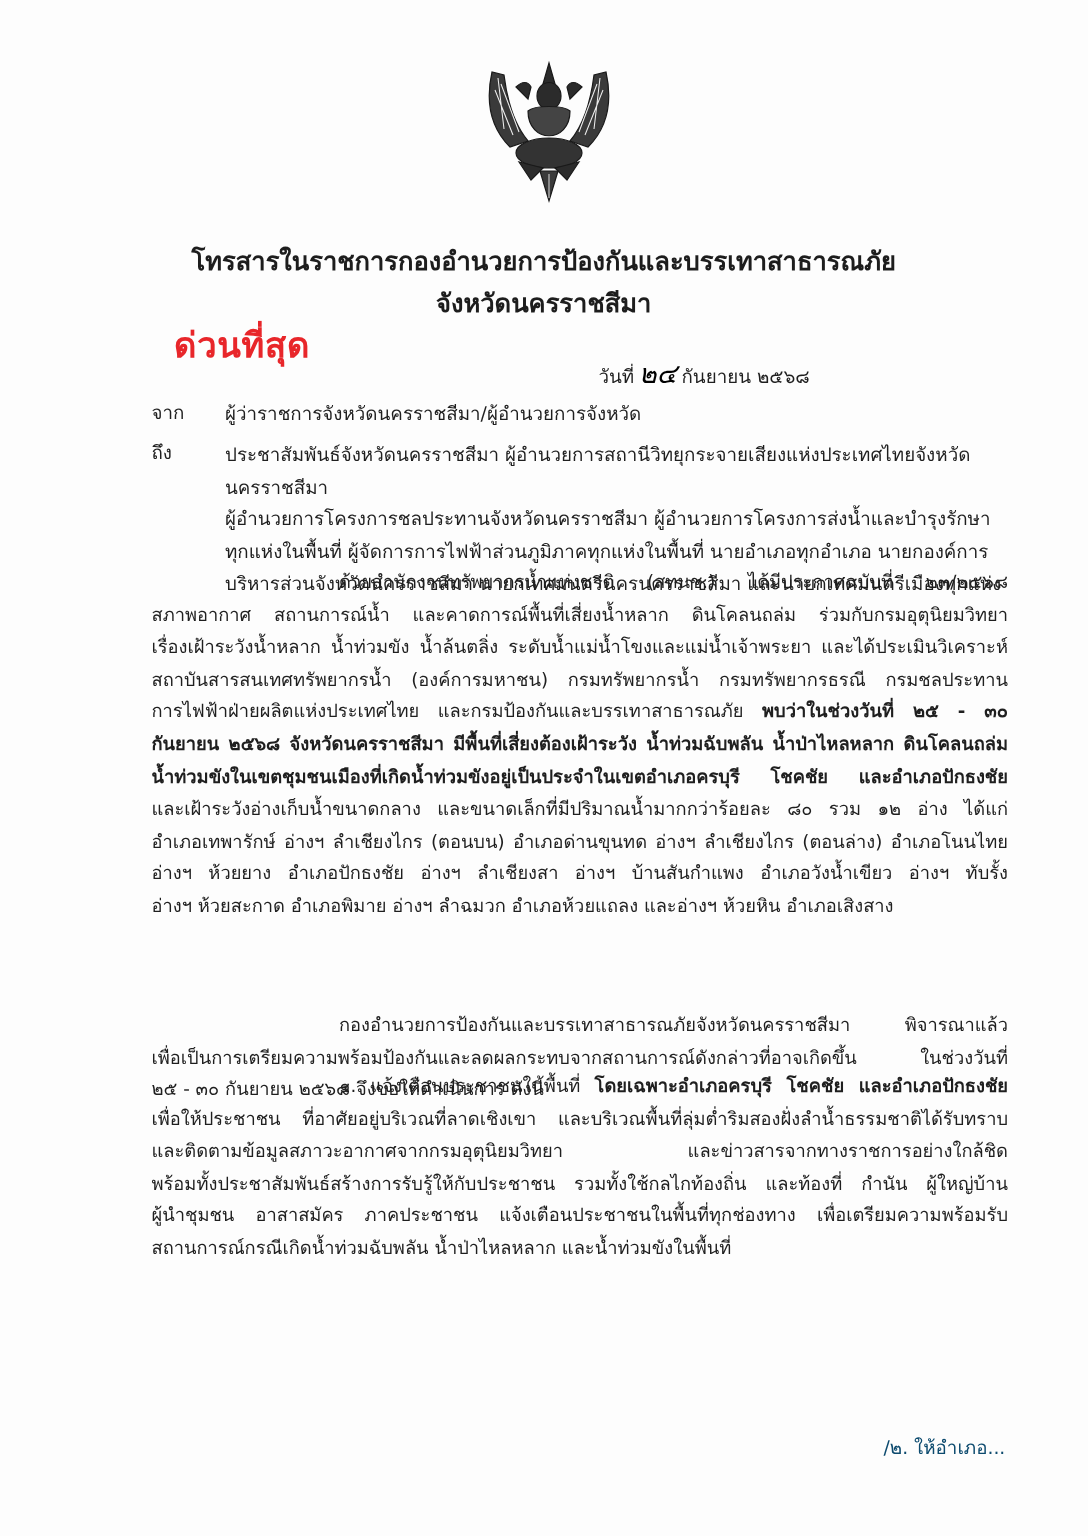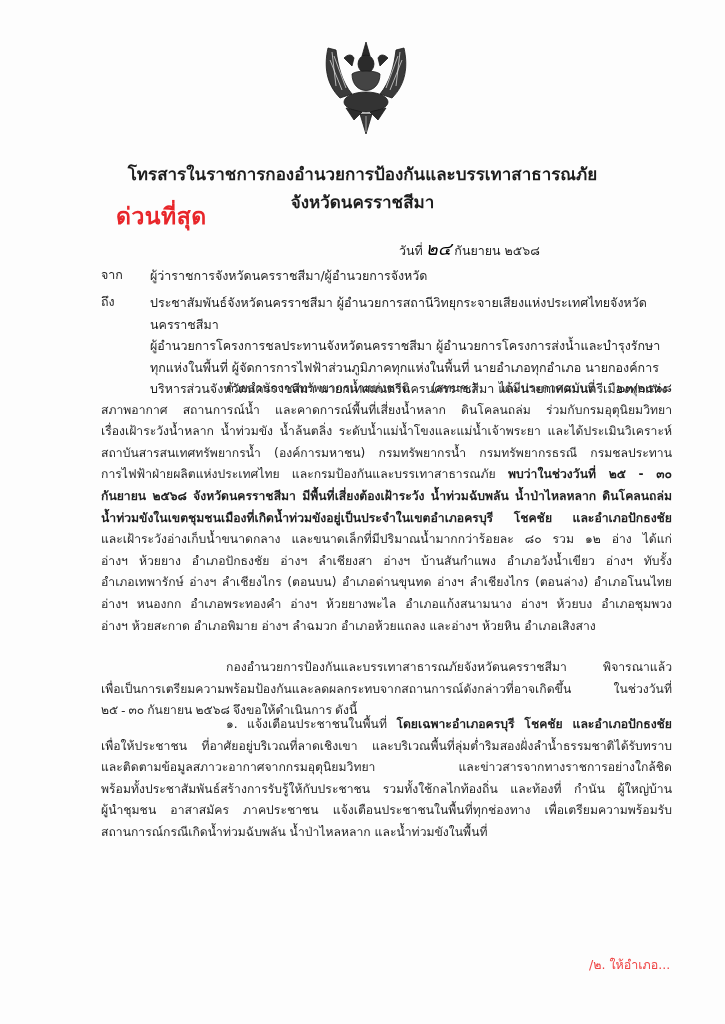--- a/index.html
+++ b/index.html
@@ -3,40 +3,40 @@
   <meta charset="utf-8">
   <style>
     html, body { margin: 0; padding: 0; background: #ffffff; }
     body { width: 725px; height: 1024px; position: relative; overflow: hidden;
       font-family: "DejaVu Sans", "Liberation Sans", sans-serif; color: #1f1f1f; }
     .page { position: absolute; left: 0; top: 0; width: 725px; height: 1024px; background: #fdfdfd; }
     .garuda { position: absolute; left: 322px; top: 36px; width: 88px; height: 100px; }
     .title { position: absolute; left: 0; width: 725px; text-align: center; font-weight: bold; font-size: 17px; color: #1d1d1d; }
     .t1 { top: 160px; }
     .t2 { top: 188px; }
-    .urgent { position: absolute; left: 116px; top: 198px; font-size: 23px; font-weight: bold; color: #e8262a; letter-spacing: 0.5px; }
+    .urgent { position: absolute; left: 116px; top: 212px; font-size: 23px; font-weight: bold; color: #e8262a; letter-spacing: 0.5px; }
     .ref { position: absolute; left: 101px; top: 234px; font-size: 12.5px; }
     .ref .hand { font-family: "DejaVu Serif", serif; font-style: italic; color: #2a3fb0; font-size: 18px; margin-left: 2px; }
     .date { position: absolute; left: 399px; top: 234px; font-size: 12.5px; }
     .date .hand { font-family: "DejaVu Serif", serif; font-style: italic; color: #000000; font-size: 18px; margin: 0 3px; }
     .lbl { position: absolute; left: 101px; font-size: 12.5px; text-align: right; }
     .val { position: absolute; left: 150px; font-size: 12.5px; width: 520px; line-height: 21.5px; }
     .from-lbl { top: 265px; }
     .from-val { top: 265px; }
     .to-lbl { top: 292px; }
     .to-val { top: 292px; }
     .body { position: absolute; left: 101px; width: 571px; font-size: 12.2px; line-height: 21.6px; text-align: justify; text-align-last: justify; }
     .body .ln { display: block; white-space: nowrap; overflow: hidden; text-align-last: justify; }
     .body .last { text-align-last: left; }
     .b { font-weight: bold; }
     .p1 { top: 378px; }
-    .p2 { top: 657px; font-family: Liberation Serif, serif; }
+    .p2 { top: 673px; }
     .p3 { top: 714px; }
     .indent { padding-left: 125px; }
-    .footer { position: absolute; left: 589px; top: 955px; font-size: 12.5px; color: #ef4444; }
+    .footer { position: absolute; left: 589px; top: 955px; font-size: 12.5px; color: #0c4a6e; }
   </style>
 </head>
 <body>
 
 <div class="page">
 
   <svg class="garuda" viewBox="0 0 88 100">
     <g fill="#2b2b2b" stroke="#1a1a1a" stroke-width="0.8">
 
       <path d="M6 12 C2 30 4 48 18 62 L30 58 C20 46 16 30 14 14 Z" fill="#3a3a3a"></path>
@@ -85,23 +85,22 @@
 
   <div class="body p1">
     <span class="ln indent">ด้วยสำนักงานทรัพยากรน้ำแห่งชาติ (สทนช.) ได้มีประกาศฉบับที่ ๒๓/๒๕๖๘</span>
     <span class="ln">สภาพอากาศ สถานการณ์น้ำ และคาดการณ์พื้นที่เสี่ยงน้ำหลาก ดินโคลนถล่ม ร่วมกับกรมอุตุนิยมวิทยา</span>
     <span class="ln">เรื่องเฝ้าระวังน้ำหลาก น้ำท่วมขัง น้ำล้นตลิ่ง ระดับน้ำแม่น้ำโขงและแม่น้ำเจ้าพระยา และได้ประเมินวิเคราะห์</span>
     <span class="ln">สถาบันสารสนเทศทรัพยากรน้ำ (องค์การมหาชน) กรมทรัพยากรน้ำ กรมทรัพยากรธรณี กรมชลประทาน</span>
     <span class="ln"><span>การไฟฟ้าฝ่ายผลิตแห่งประเทศไทย และกรมป้องกันและบรรเทาสาธารณภัย </span><span class="b">พบว่าในช่วงวันที่ ๒๕ - ๓๐</span></span>
     <span class="ln b">กันยายน ๒๕๖๘ จังหวัดนครราชสีมา มีพื้นที่เสี่ยงต้องเฝ้าระวัง น้ำท่วมฉับพลัน น้ำป่าไหลหลาก ดินโคลนถล่ม</span>
     <span class="ln b">น้ำท่วมขังในเขตชุมชนเมืองที่เกิดน้ำท่วมขังอยู่เป็นประจำในเขตอำเภอครบุรี โชคชัย และอำเภอปักธงชัย</span>
     <span class="ln">และเฝ้าระวังอ่างเก็บน้ำขนาดกลาง และขนาดเล็กที่มีปริมาณน้ำมากกว่าร้อยละ ๘๐ รวม ๑๒ อ่าง ได้แก่</span>
+    <span class="ln">อำเภอเทพารักษ์ อ่างฯ ลำเชียงไกร (ตอนบน) อำเภอด่านขุนทด อ่างฯ ลำเชียงไกร (ตอนล่าง) อำเภอโนนไทย</span>
     <span class="ln">อ่างฯ ห้วยยาง อำเภอปักธงชัย อ่างฯ ลำเชียงสา อ่างฯ บ้านสันกำแพง อำเภอวังน้ำเขียว อ่างฯ ทับรั้ง</span>
-    <span class="ln">อำเภอเทพารักษ์ อ่างฯ ลำเชียงไกร (ตอนบน) อำเภอด่านขุนทด อ่างฯ ลำเชียงไกร (ตอนล่าง) อำเภอโนนไทย</span>
-    <span class="ln">อ่างฯ หนองกก อำเภอพระทองคำ อ่างฯ ห้วยยางพะไล อำเภอแก้งสนามนาง อ่างฯ ห้วยบง อำเภอชุมพวง</span>
     <span class="ln last">อ่างฯ ห้วยสะกาด อำเภอพิมาย อ่างฯ ลำฉมวก อำเภอห้วยแถลง และอ่างฯ ห้วยหิน อำเภอเสิงสาง</span>
   </div>
 
   <div class="body p2">
     <span class="ln indent">กองอำนวยการป้องกันและบรรเทาสาธารณภัยจังหวัดนครราชสีมา พิจารณาแล้ว</span>
     <span class="ln">เพื่อเป็นการเตรียมความพร้อมป้องกันและลดผลกระทบจากสถานการณ์ดังกล่าวที่อาจเกิดขึ้น ในช่วงวันที่</span>
     <span class="ln last">๒๕ - ๓๐ กันยายน ๒๕๖๘ จึงขอให้ดำเนินการ ดังนี้</span>
   </div>
 
   <div class="body p3">

